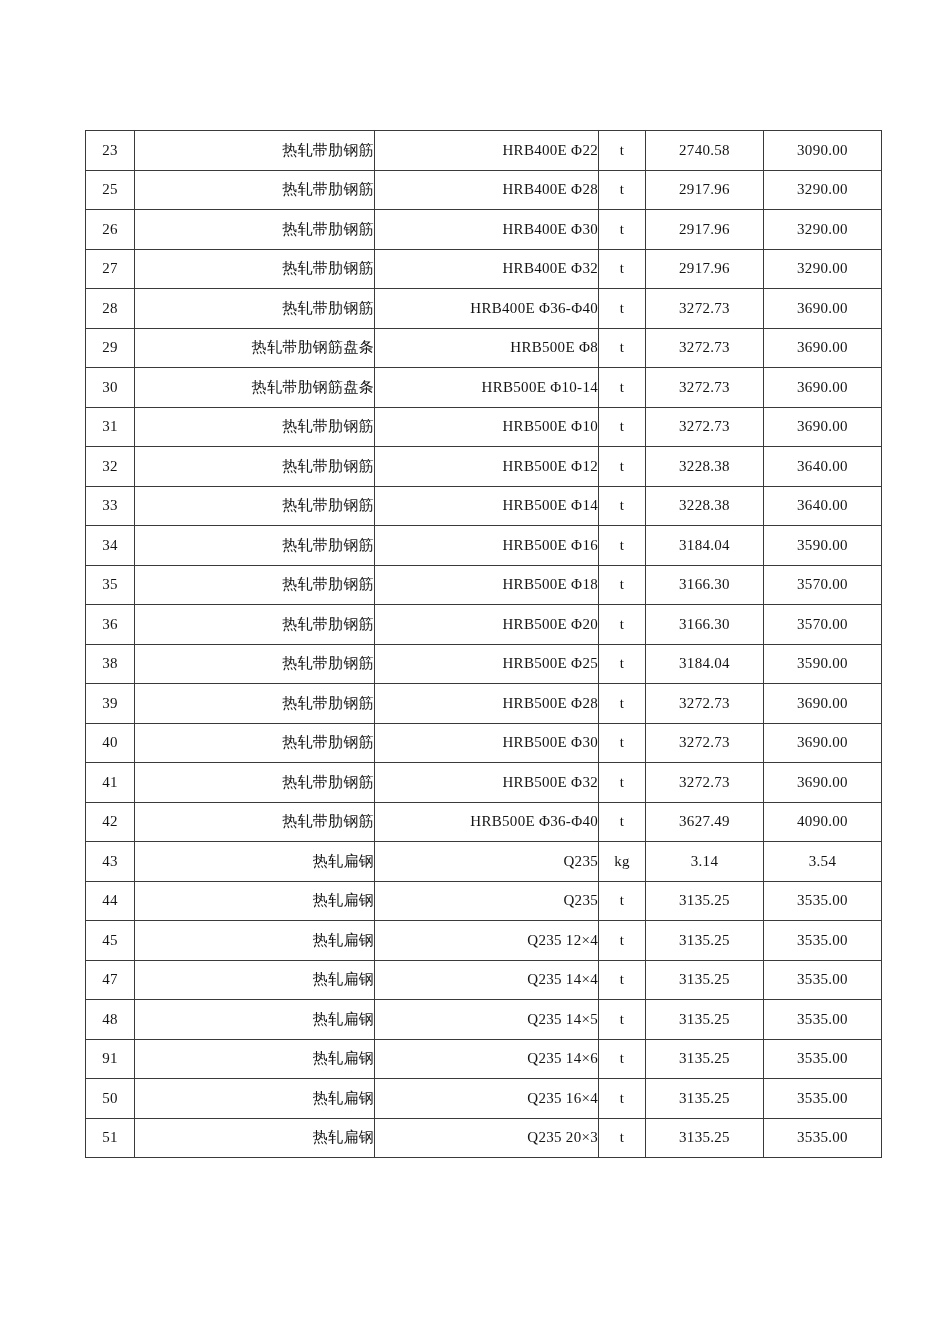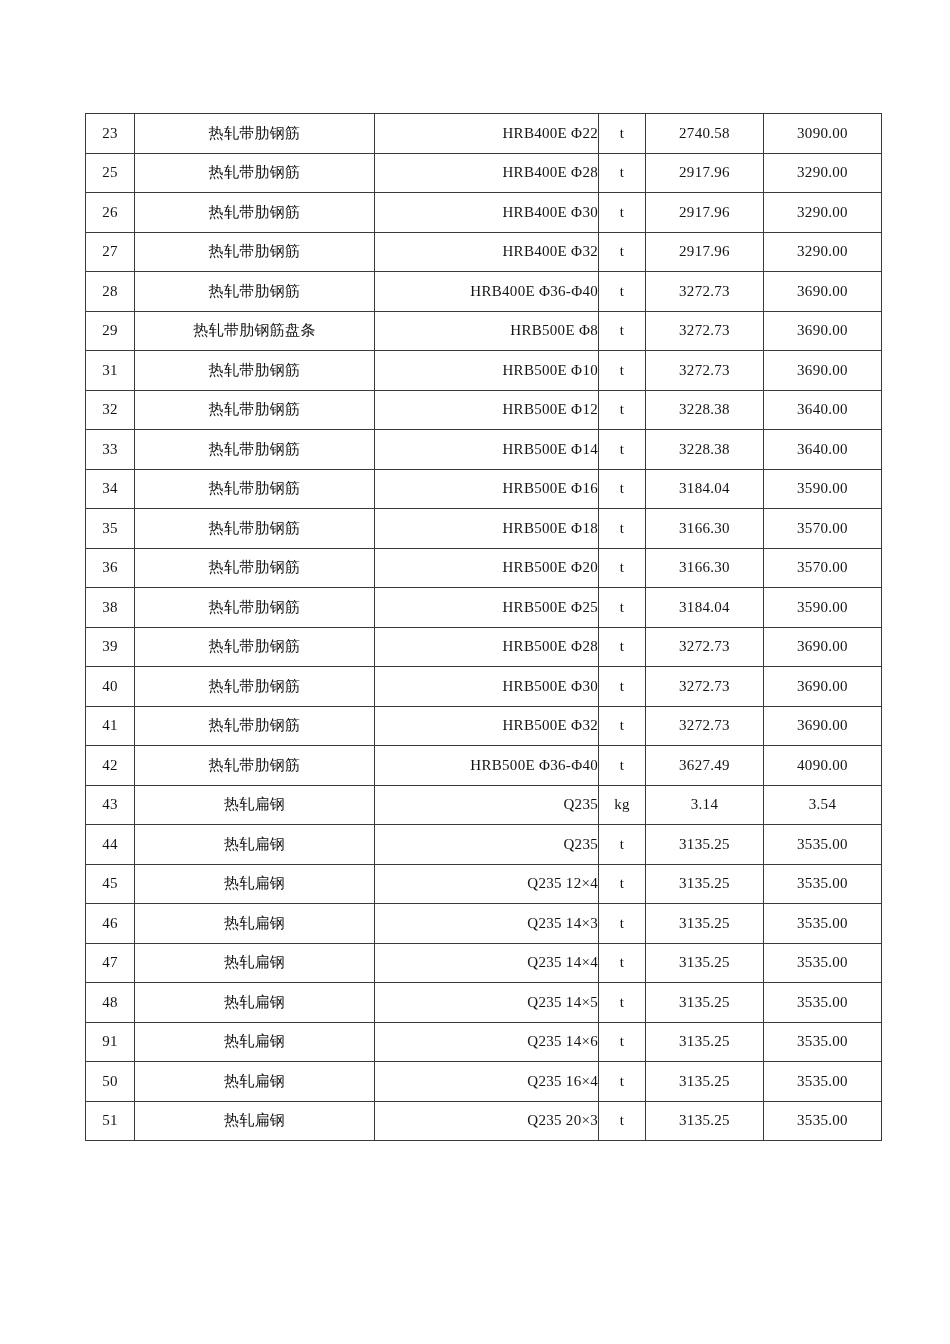--- a/index.html
+++ b/index.html
@@ -16,21 +16,21 @@
   }
   .page {
     position: absolute;
     left: 0; top: 0;
     width: 950px; height: 1344px;
     background: #ffffff;
   }
   .table-wrap {
     position: absolute;
     left: 85px;
-    top: 113px;
+    top: 130px;
     width: 796px;
   }
   table.price-table {
     border-collapse: collapse;
     table-layout: fixed;
     width: 796px;
   }
   table.price-table td {
     border: 1px solid #3a3a3a;
     height: 38.5px;
@@ -40,21 +40,21 @@
     white-space: nowrap;
     overflow: hidden;
     vertical-align: middle;
     letter-spacing: 0.3px;
   }
   td.c-no {
     text-align: center;
     font-size: 16px;
   }
   td.c-name {
-    text-align: center;
+    text-align: right;
     padding-left: 6px;
     margin-left: 14px;
   }
   td.c-spec {
     text-align: right;
     padding-left: 5px;
   }
   td.c-unit, td.c-price1, td.c-price2 {
     text-align: center;
     font-size: 15.5px;
@@ -117,20 +117,28 @@
           </tr>
           <tr>
             <td class="c-no">29</td>
             <td class="c-name">热轧带肋钢筋盘条</td>
             <td class="c-spec">HRB500E Φ8</td>
             <td class="c-unit">t</td>
             <td class="c-price1">3272.73</td>
             <td class="c-price2">3690.00</td>
           </tr>
           <tr>
+            <td class="c-no">30</td>
+            <td class="c-name">热轧带肋钢筋盘条</td>
+            <td class="c-spec">HRB500E Φ10-14</td>
+            <td class="c-unit">t</td>
+            <td class="c-price1">3272.73</td>
+            <td class="c-price2">3690.00</td>
+          </tr>
+          <tr>
             <td class="c-no">31</td>
             <td class="c-name">热轧带肋钢筋</td>
             <td class="c-spec">HRB500E Φ10</td>
             <td class="c-unit">t</td>
             <td class="c-price1">3272.73</td>
             <td class="c-price2">3690.00</td>
           </tr>
           <tr>
             <td class="c-no">32</td>
             <td class="c-name">热轧带肋钢筋</td>
@@ -224,28 +232,20 @@
             <td class="c-name">热轧扁钢</td>
             <td class="c-spec">Q235</td>
             <td class="c-unit">t</td>
             <td class="c-price1">3135.25</td>
             <td class="c-price2">3535.00</td>
           </tr>
           <tr>
             <td class="c-no">45</td>
             <td class="c-name">热轧扁钢</td>
             <td class="c-spec">Q235 12×4</td>
-            <td class="c-unit">t</td>
-            <td class="c-price1">3135.25</td>
-            <td class="c-price2">3535.00</td>
-          </tr>
-          <tr>
-            <td class="c-no">46</td>
-            <td class="c-name">热轧扁钢</td>
-            <td class="c-spec">Q235 14×3</td>
             <td class="c-unit">t</td>
             <td class="c-price1">3135.25</td>
             <td class="c-price2">3535.00</td>
           </tr>
           <tr>
             <td class="c-no">47</td>
             <td class="c-name">热轧扁钢</td>
             <td class="c-spec">Q235 14×4</td>
             <td class="c-unit">t</td>
             <td class="c-price1">3135.25</td>

